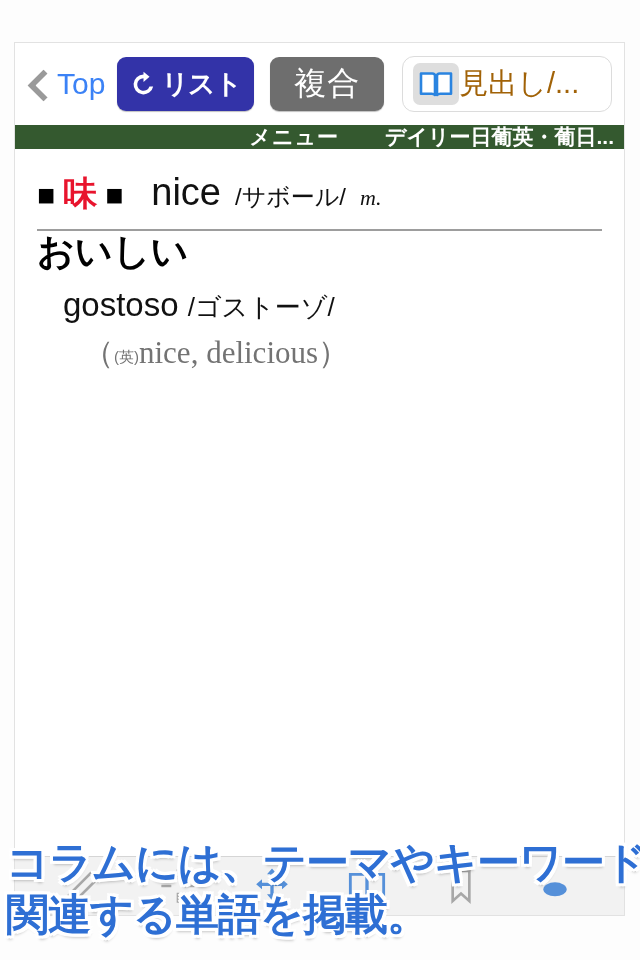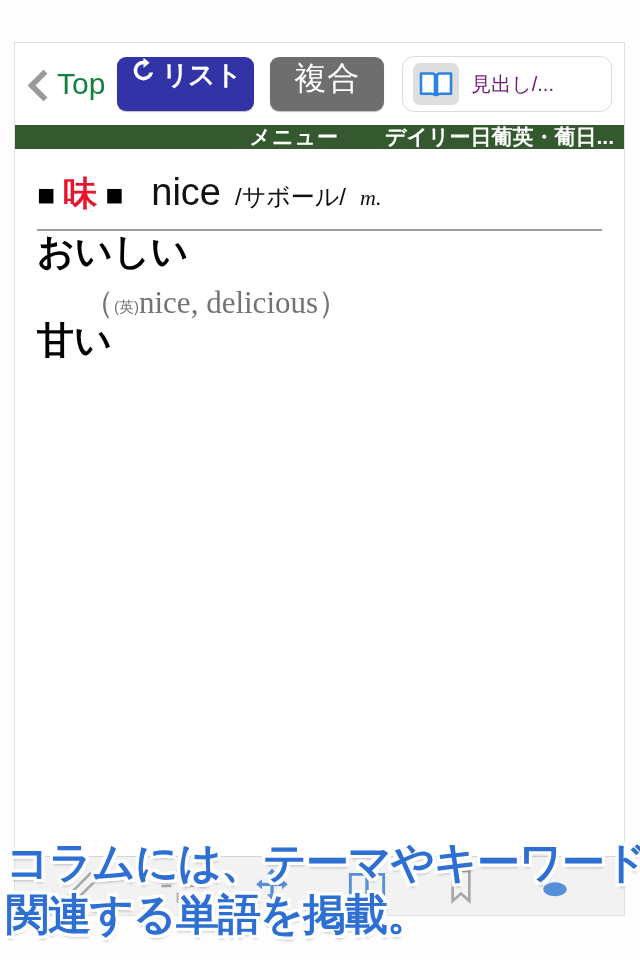--- a/index.html
+++ b/index.html
@@ -55,30 +55,30 @@
     position: absolute;
     left: 5px; top: 7px;
     width: 17px; height: 17px;
     border-left: 6px solid #9a9a9a;
     border-bottom: 6px solid #9a9a9a;
     transform: rotate(45deg);
     border-radius: 1px;
   }
   .back-label {
     font-size: 30px;
-    color: #15803d;
+    color: #3b82f6;
     letter-spacing: 0px;
     line-height: 1;
   }
 
   .pill-btn {
     flex: none;
     border-radius: 9px;
     display: flex;
-    align-items: flex-start;
+    align-items: center;
     justify-content: center;
     color: #ffffff;
     cursor: pointer;
     box-sizing: border-box;
   }
   #list-btn {
     background: #3333a8;
     height: 54px;
     padding: 0 13px;
     margin-left: 12px;
@@ -127,23 +127,22 @@
     flex: none;
     width: 46px; height: 42px;
     background: #dedede;
     border-radius: 7px;
     display: flex;
     align-items: center;
     justify-content: center;
   }
   .book-icon { width: 34px; height: 28px; display:block; }
   .search-placeholder {
-    margin-left: 12px;
-    font-size: 20px;
-    color: #701a75;
+    font-size: 29px;
+    color: #a16207;
     white-space: nowrap;
     overflow: hidden;
   }
 
   
   #menu-bar {
     height: 24px;
     background: #34592f;
     display: flex;
     align-items: center;
@@ -337,27 +336,28 @@
         <span class="blk-sq">■</span>
         <span class="pt-word">nice</span>
         <span class="kana-read">/サボール/</span>
         <span class="gram-tag">m.</span>
       </div>
 
       <div id="head-rule"></div>
 
       <div class="sense">
         <div class="jp-term">おいしい</div>
+        <div class="pt-line">
+          <span>gostoso</span>
+          <span class="kana">/ゴストーゾ/</span>
+        </div>
         <div class="en-gloss">（<span class="lang-mark">(英)</span><span>nice, delicious</span>）</div>
       </div>
 
 
-      <div class="sense">
-        <div class="jp-term">甘い</div>
-      </div>
     </div>
 
     <div id="bottom-bar">
       <svg class="tool-icon" viewBox="0 0 24 24">
         <path d="M3 17.3 16.2 4.1l3.7 3.7L6.7 21H3z" fill="none" stroke="#9b9b9b" stroke-width="1.6"></path>
       </svg>
       <svg class="tool-icon" viewBox="0 0 24 24">
         <path d="M12 2v6M12 16v6M2 12h6M16 12h6" stroke="#9b9b9b" stroke-width="1.6"></path>
       </svg>
       <svg class="tool-icon" viewBox="0 0 24 24">

